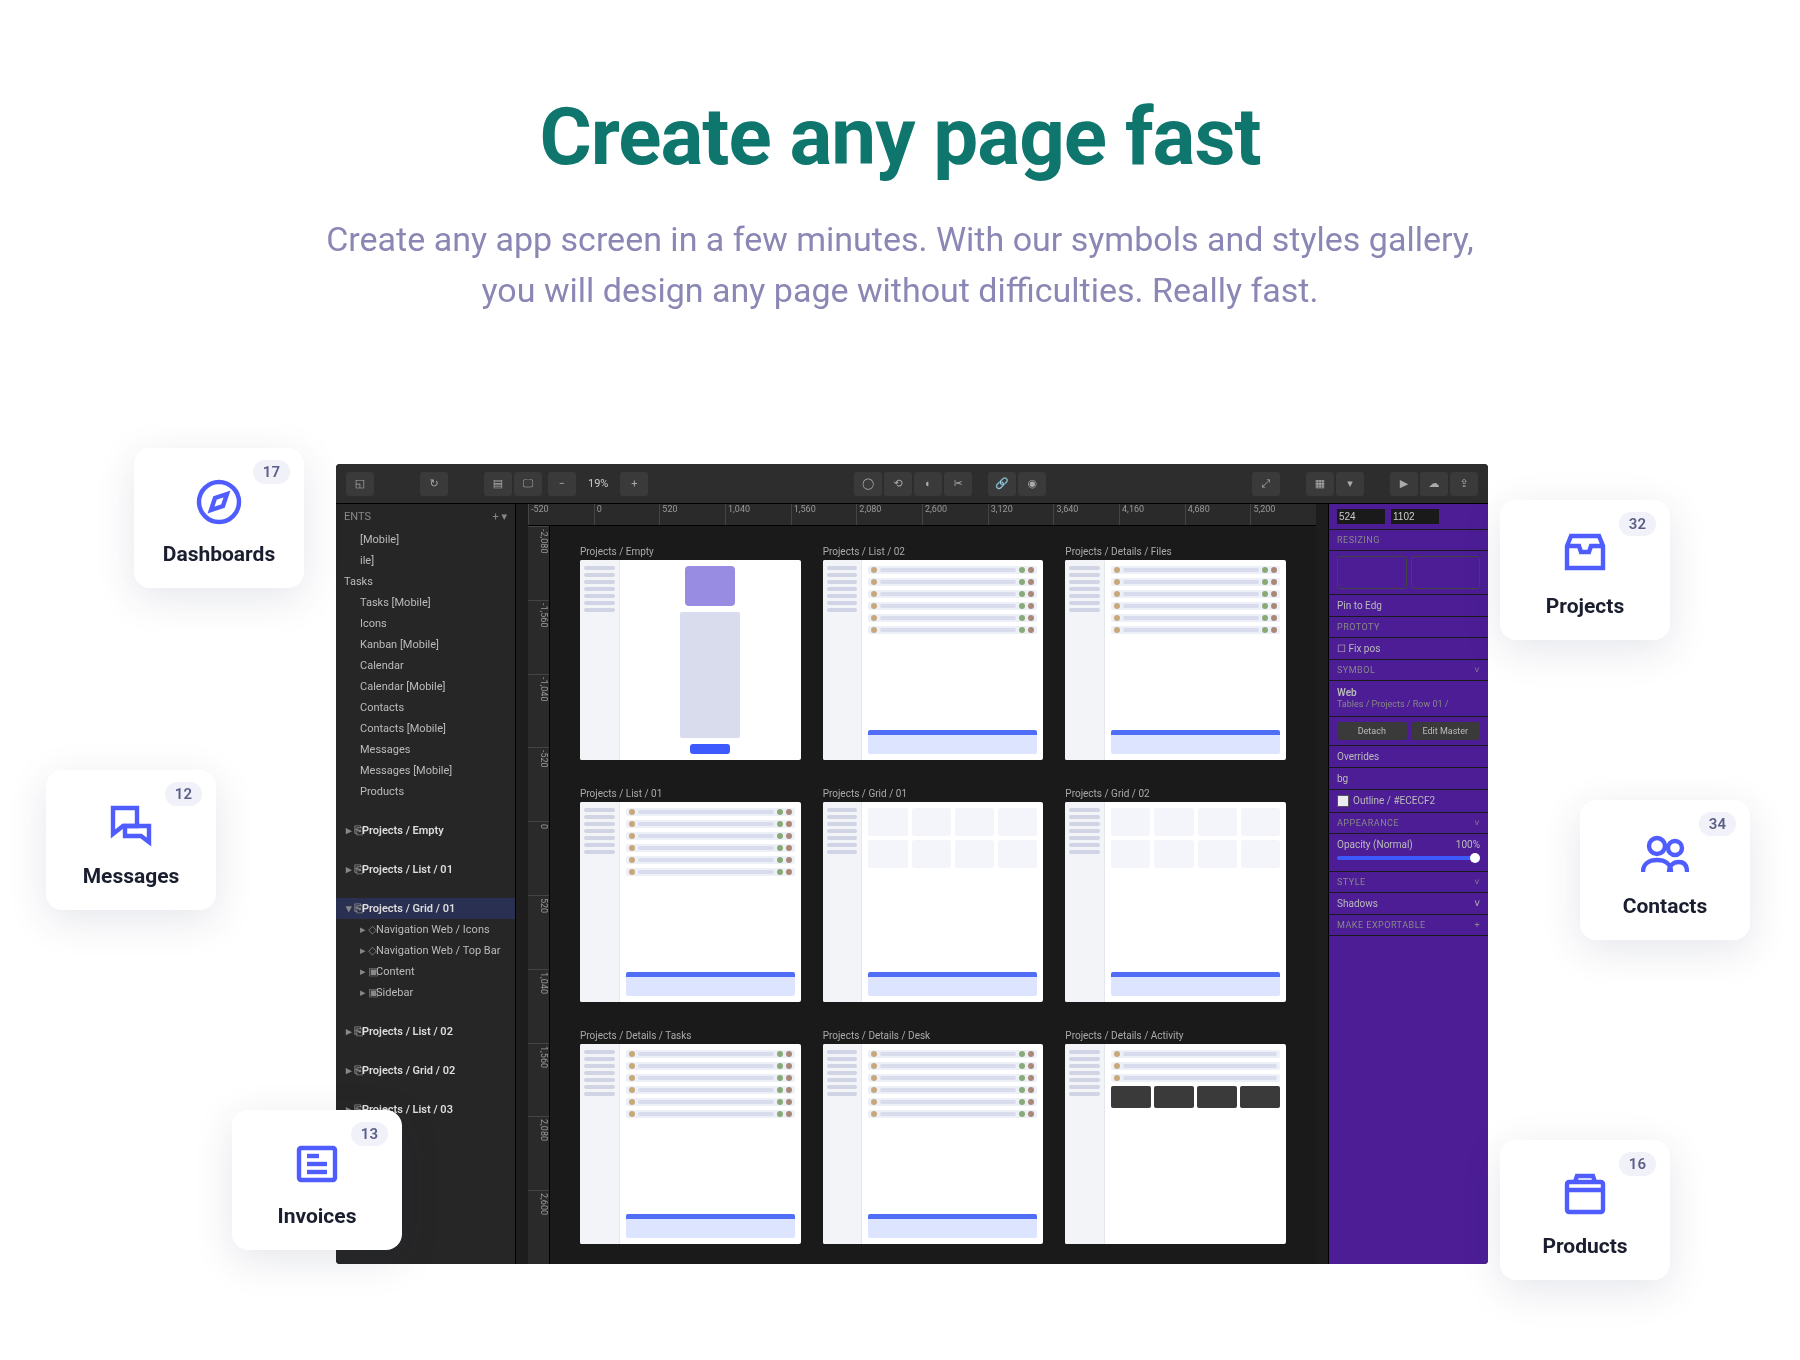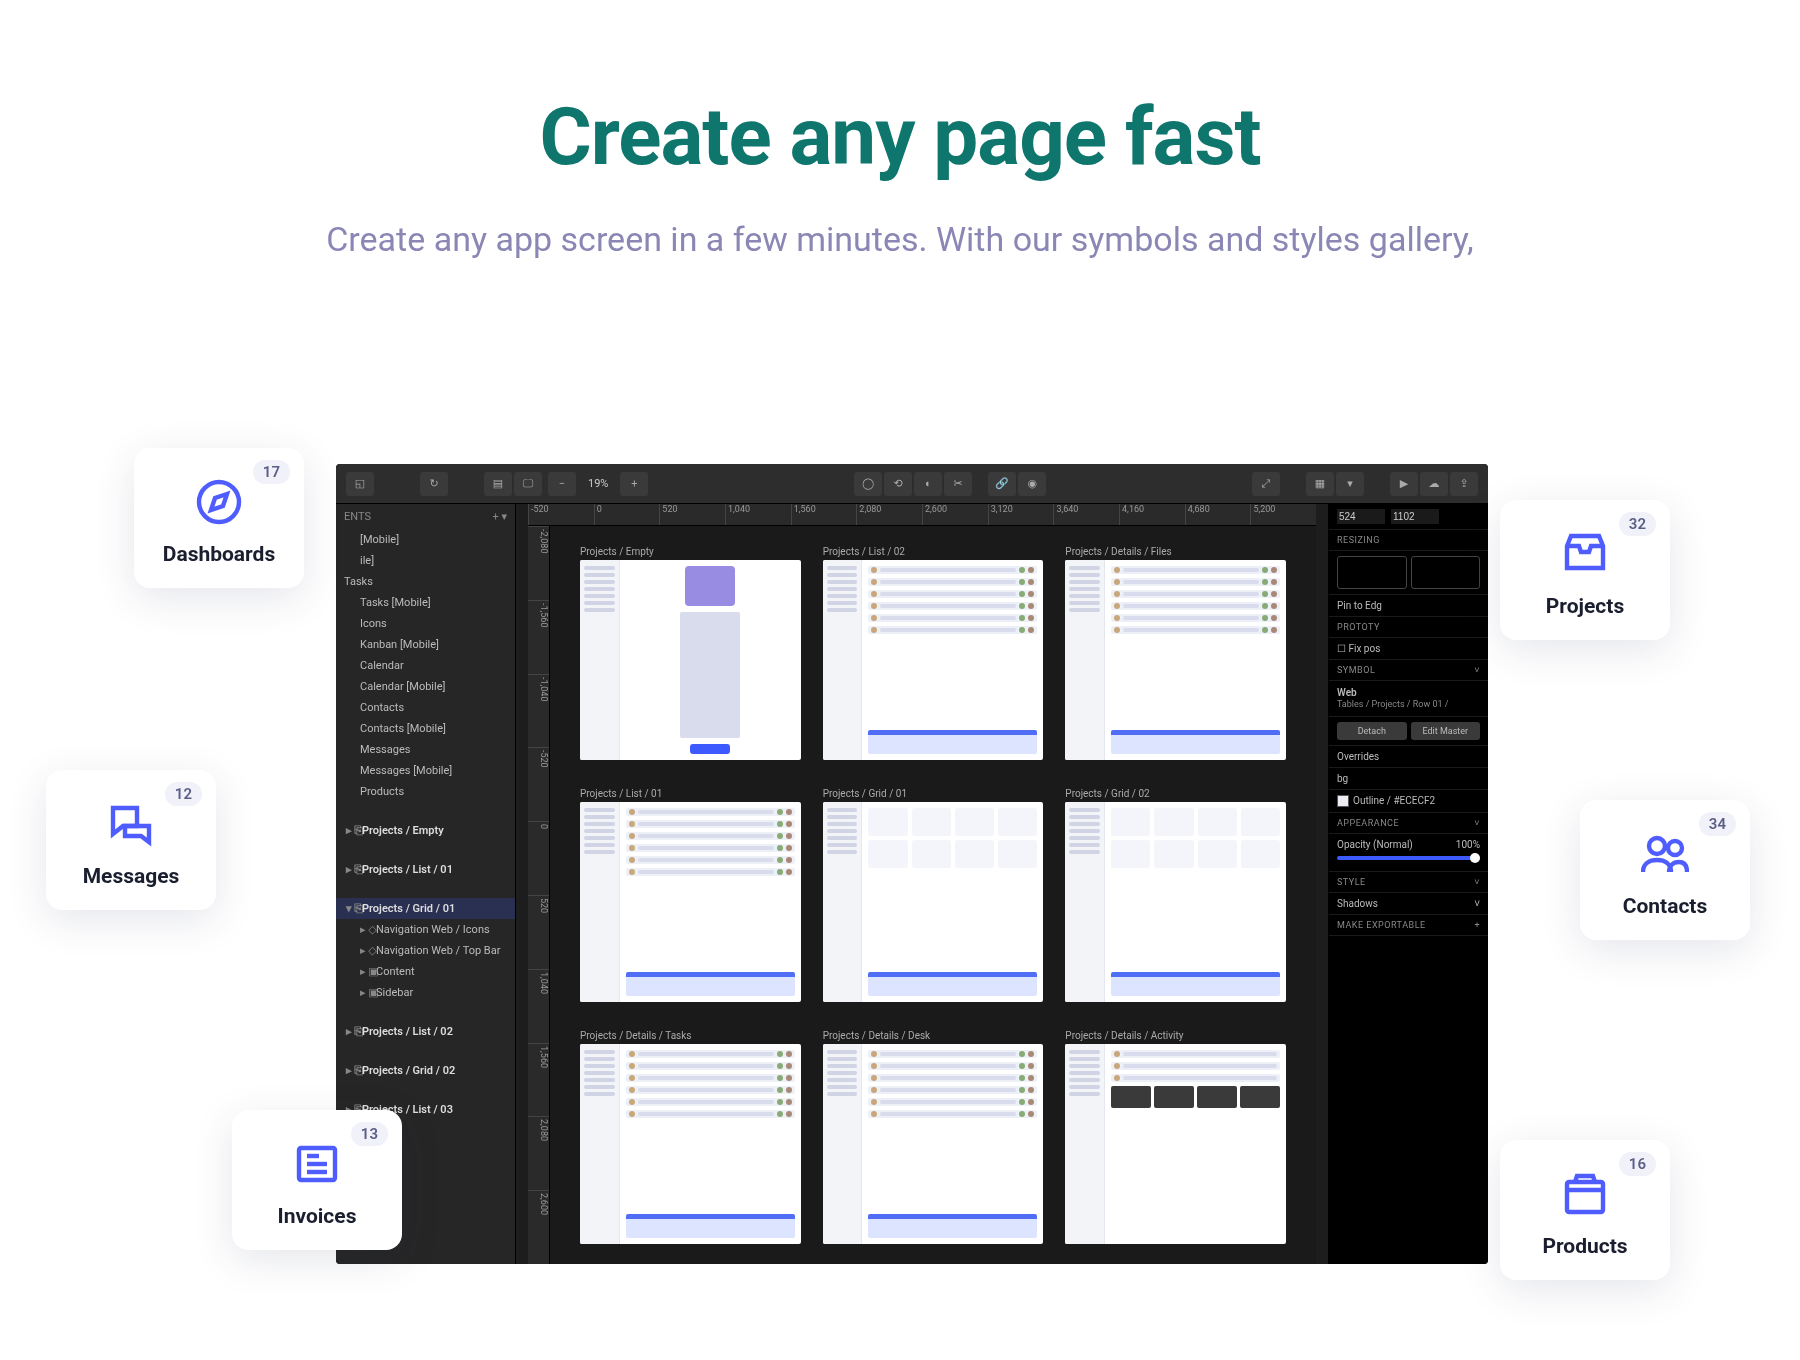--- a/index.html
+++ b/index.html
@@ -120,21 +120,21 @@
   .ab-ill{width:50px;height:40px;background:#6b5bd4;border-radius:4px;opacity:.7;}
   .ab-btn{width:40px;height:10px;background:#3d5afe;border-radius:3px;}
   .ab-cards{display:grid;grid-template-columns:repeat(4,1fr);gap:4px;}
   .ab-card{height:28px;background:#f4f5fb;border-radius:3px;}
   .ab-thumb{display:grid;grid-template-columns:repeat(4,1fr);gap:3px;}
   .ab-thumb div{height:22px;background:#3a3a3a;border-radius:2px;}
 
   
   .inspector{
     width:160px;
-    background:#000000;
+    background:#4c1d95;
     border-left:1px solid #000;
     font-size:10px;
     color:#bbb;
     display:flex;flex-direction:column;
   }
   .insp-row{padding:5px 8px;border-bottom:1px solid #1a1a1a;}
   .insp-dims{display:flex;gap:6px;}
   .insp-dims input{width:48px;background:#1a1a1a;border:none;color:#ccc;font-size:10px;padding:2px;}
   .insp-head{color:#888;text-transform:uppercase;font-size:9px;letter-spacing:.5px;display:flex;justify-content:space-between;}
   .insp-btns{display:flex;gap:4px;}
@@ -161,20 +161,21 @@
   .float-card .ic-wrap{width:52px;height:52px;display:flex;align-items:center;justify-content:center;}
   .float-card .ic-wrap svg{width:48px;height:48px;stroke:#4f5dff;fill:none;stroke-width:2.2;}
   .float-card .label{font-size:21px;font-weight:700;color:#1a1e2e;}
 </style>
 </head>
 <body>
 
 <h1 class="hero-title">Create any page fast</h1>
 <p class="hero-sub">
   <span>Create any app screen in a few minutes. With our symbols and styles gallery,</span><br>
+  <span>you will design any page without difficulties. Really fast.</span>
 </p>
 
 <div class="editor">
 
   <div class="editor-toolbar">
     <div class="tb-group">
       <div class="tb-btn">◱</div>
     </div>
     <div class="tb-group" style="margin-left:40px">
       <div class="tb-btn">↻</div>

